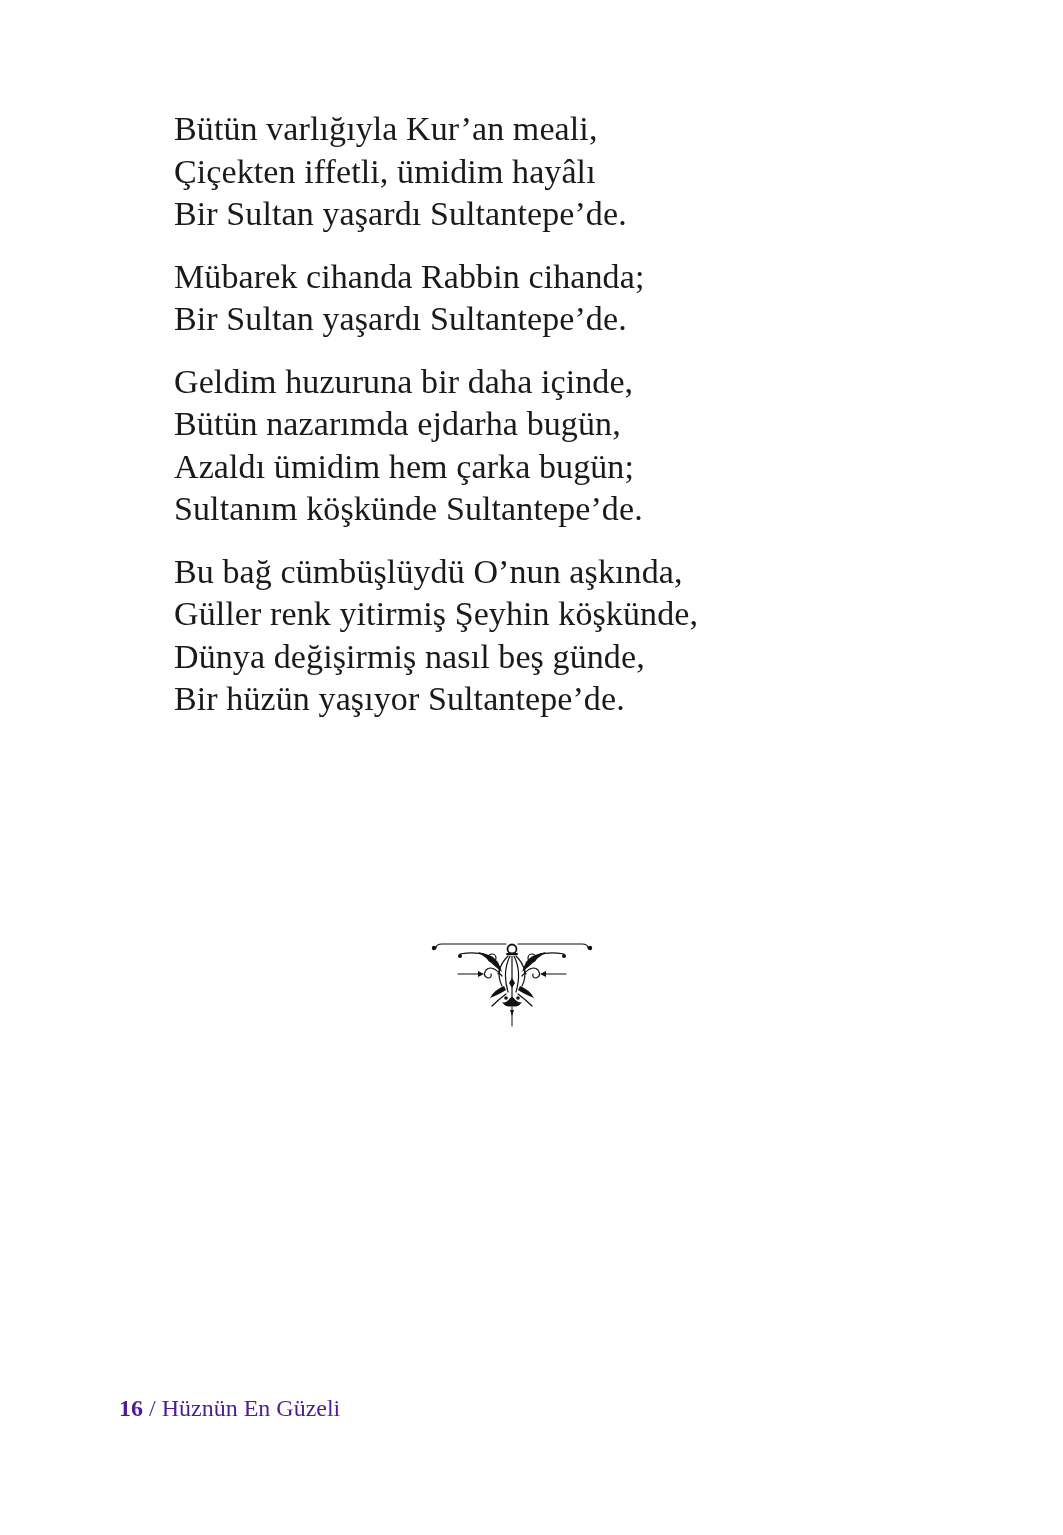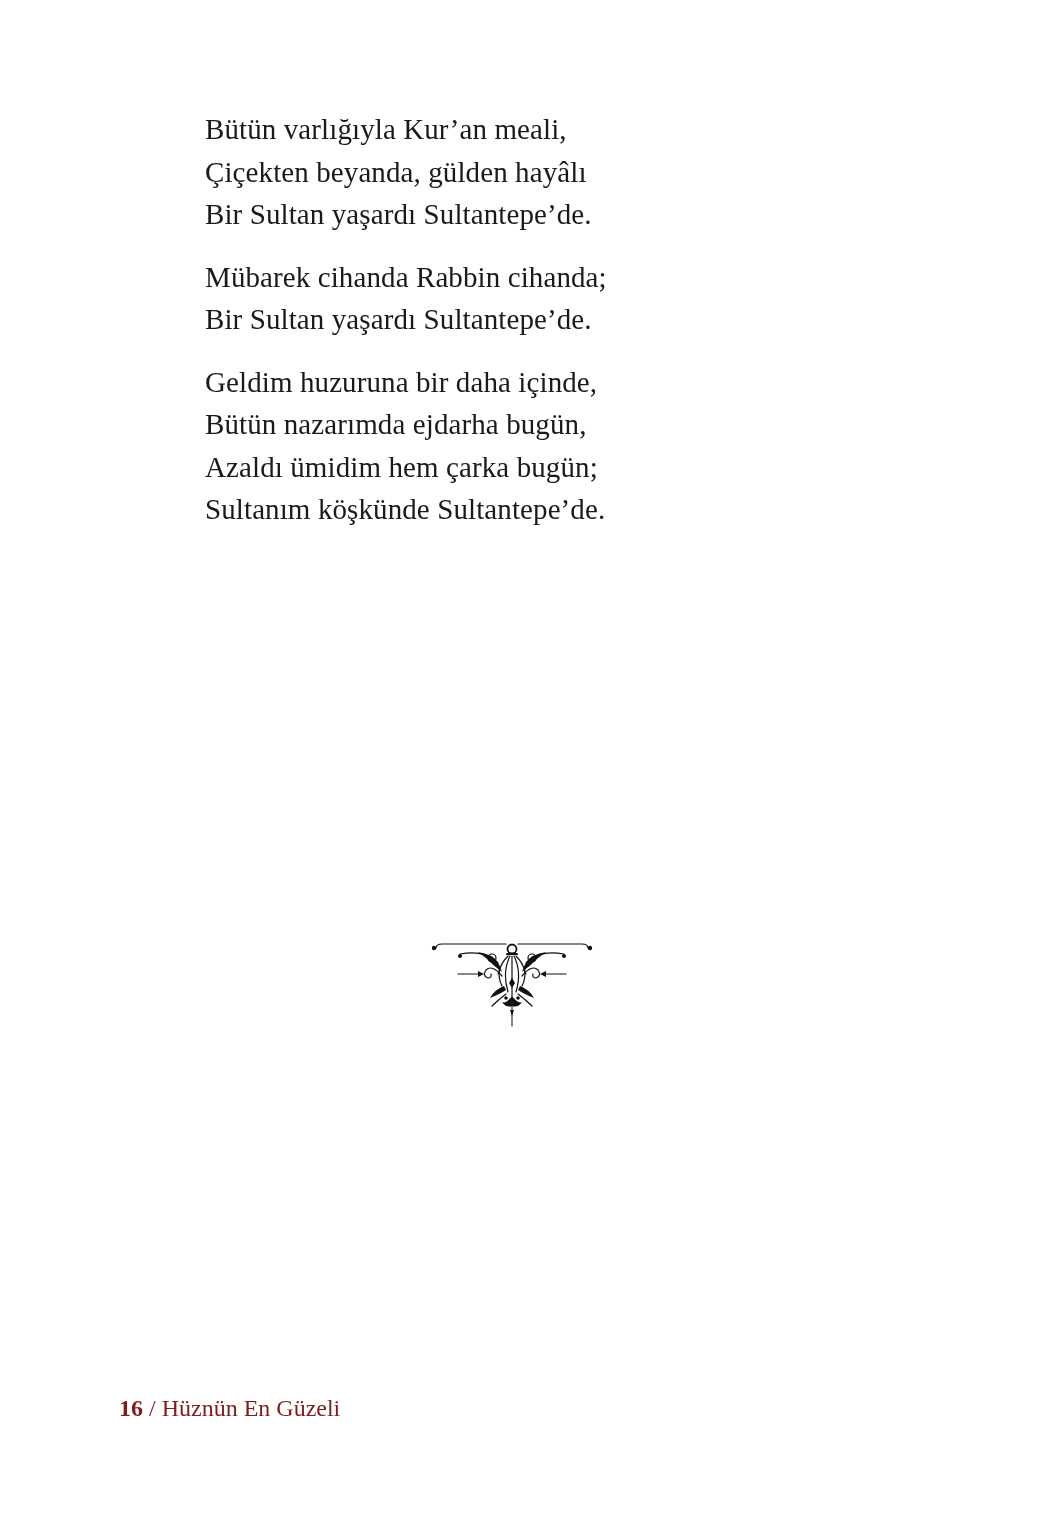--- a/index.html
+++ b/index.html
@@ -18,65 +18,70 @@
     .poem {
       position: absolute;
       left: 174px;
       top: 108px;
       width: 640px;
     }
     .stanza {
       margin: 0 0 20px 0;
     }
     .line {
-      font-size: 29px;
+      font-size: 34px;
       line-height: 42.5px;
       height: 42.5px;
       white-space: nowrap;
       letter-spacing: 0.1px;
-      margin-left: 31px;
     }
     .ornament {
       position: absolute;
       left: 428px;
       top: 936px;
       width: 168px;
       height: 92px;
     }
     .footer {
       position: absolute;
       left: 119px;
       top: 1393px;
       font-size: 24px;
       line-height: 30px;
       white-space: nowrap;
-      color: #7f1d1d;
+      color: #4c1d95;
     }
     .footer .pagenum {
       font-weight: bold;
     }
   </style>
 </head>
 <body>
 
 <div class="poem">
   <div class="stanza">
     <div class="line">Bütün varlığıyla Kur’an meali,</div>
-    <div class="line">Çiçekten beyanda, gülden hayâlı</div>
+    <div class="line">Çiçekten iffetli, ümidim hayâlı</div>
     <div class="line">Bir Sultan yaşardı Sultantepe’de.</div>
   </div>
   <div class="stanza">
     <div class="line">Mübarek cihanda Rabbin cihanda;</div>
     <div class="line">Bir Sultan yaşardı Sultantepe’de.</div>
   </div>
   <div class="stanza">
     <div class="line">Geldim huzuruna bir daha içinde,</div>
     <div class="line">Bütün nazarımda ejdarha bugün,</div>
     <div class="line">Azaldı ümidim hem çarka bugün;</div>
     <div class="line">Sultanım köşkünde Sultantepe’de.</div>
+  </div>
+  <div class="stanza">
+    <div class="line">Bu bağ cümbüşlüydü O’nun aşkında,</div>
+    <div class="line">Güller renk yitirmiş Şeyhin köşkünde,</div>
+    <div class="line">Dünya değişirmiş nasıl beş günde,</div>
+    <div class="line">Bir hüzün yaşıyor Sultantepe’de.</div>
   </div>
 </div>
 
 <div class="ornament">
   <svg width="168" height="92" viewBox="0 0 168 92" xmlns="http://www.w3.org/2000/svg" fill="none" stroke="#111" stroke-width="1.2" stroke-linecap="round">
 
     <path d="M8 12 Q8 8 14 8 L78 8"></path>
     <path d="M90 8 L154 8 Q160 8 160 12"></path>
     <circle cx="6" cy="12" r="2.2" fill="#111" stroke="none"></circle>
     <circle cx="162" cy="12" r="2.2" fill="#111" stroke="none"></circle>

